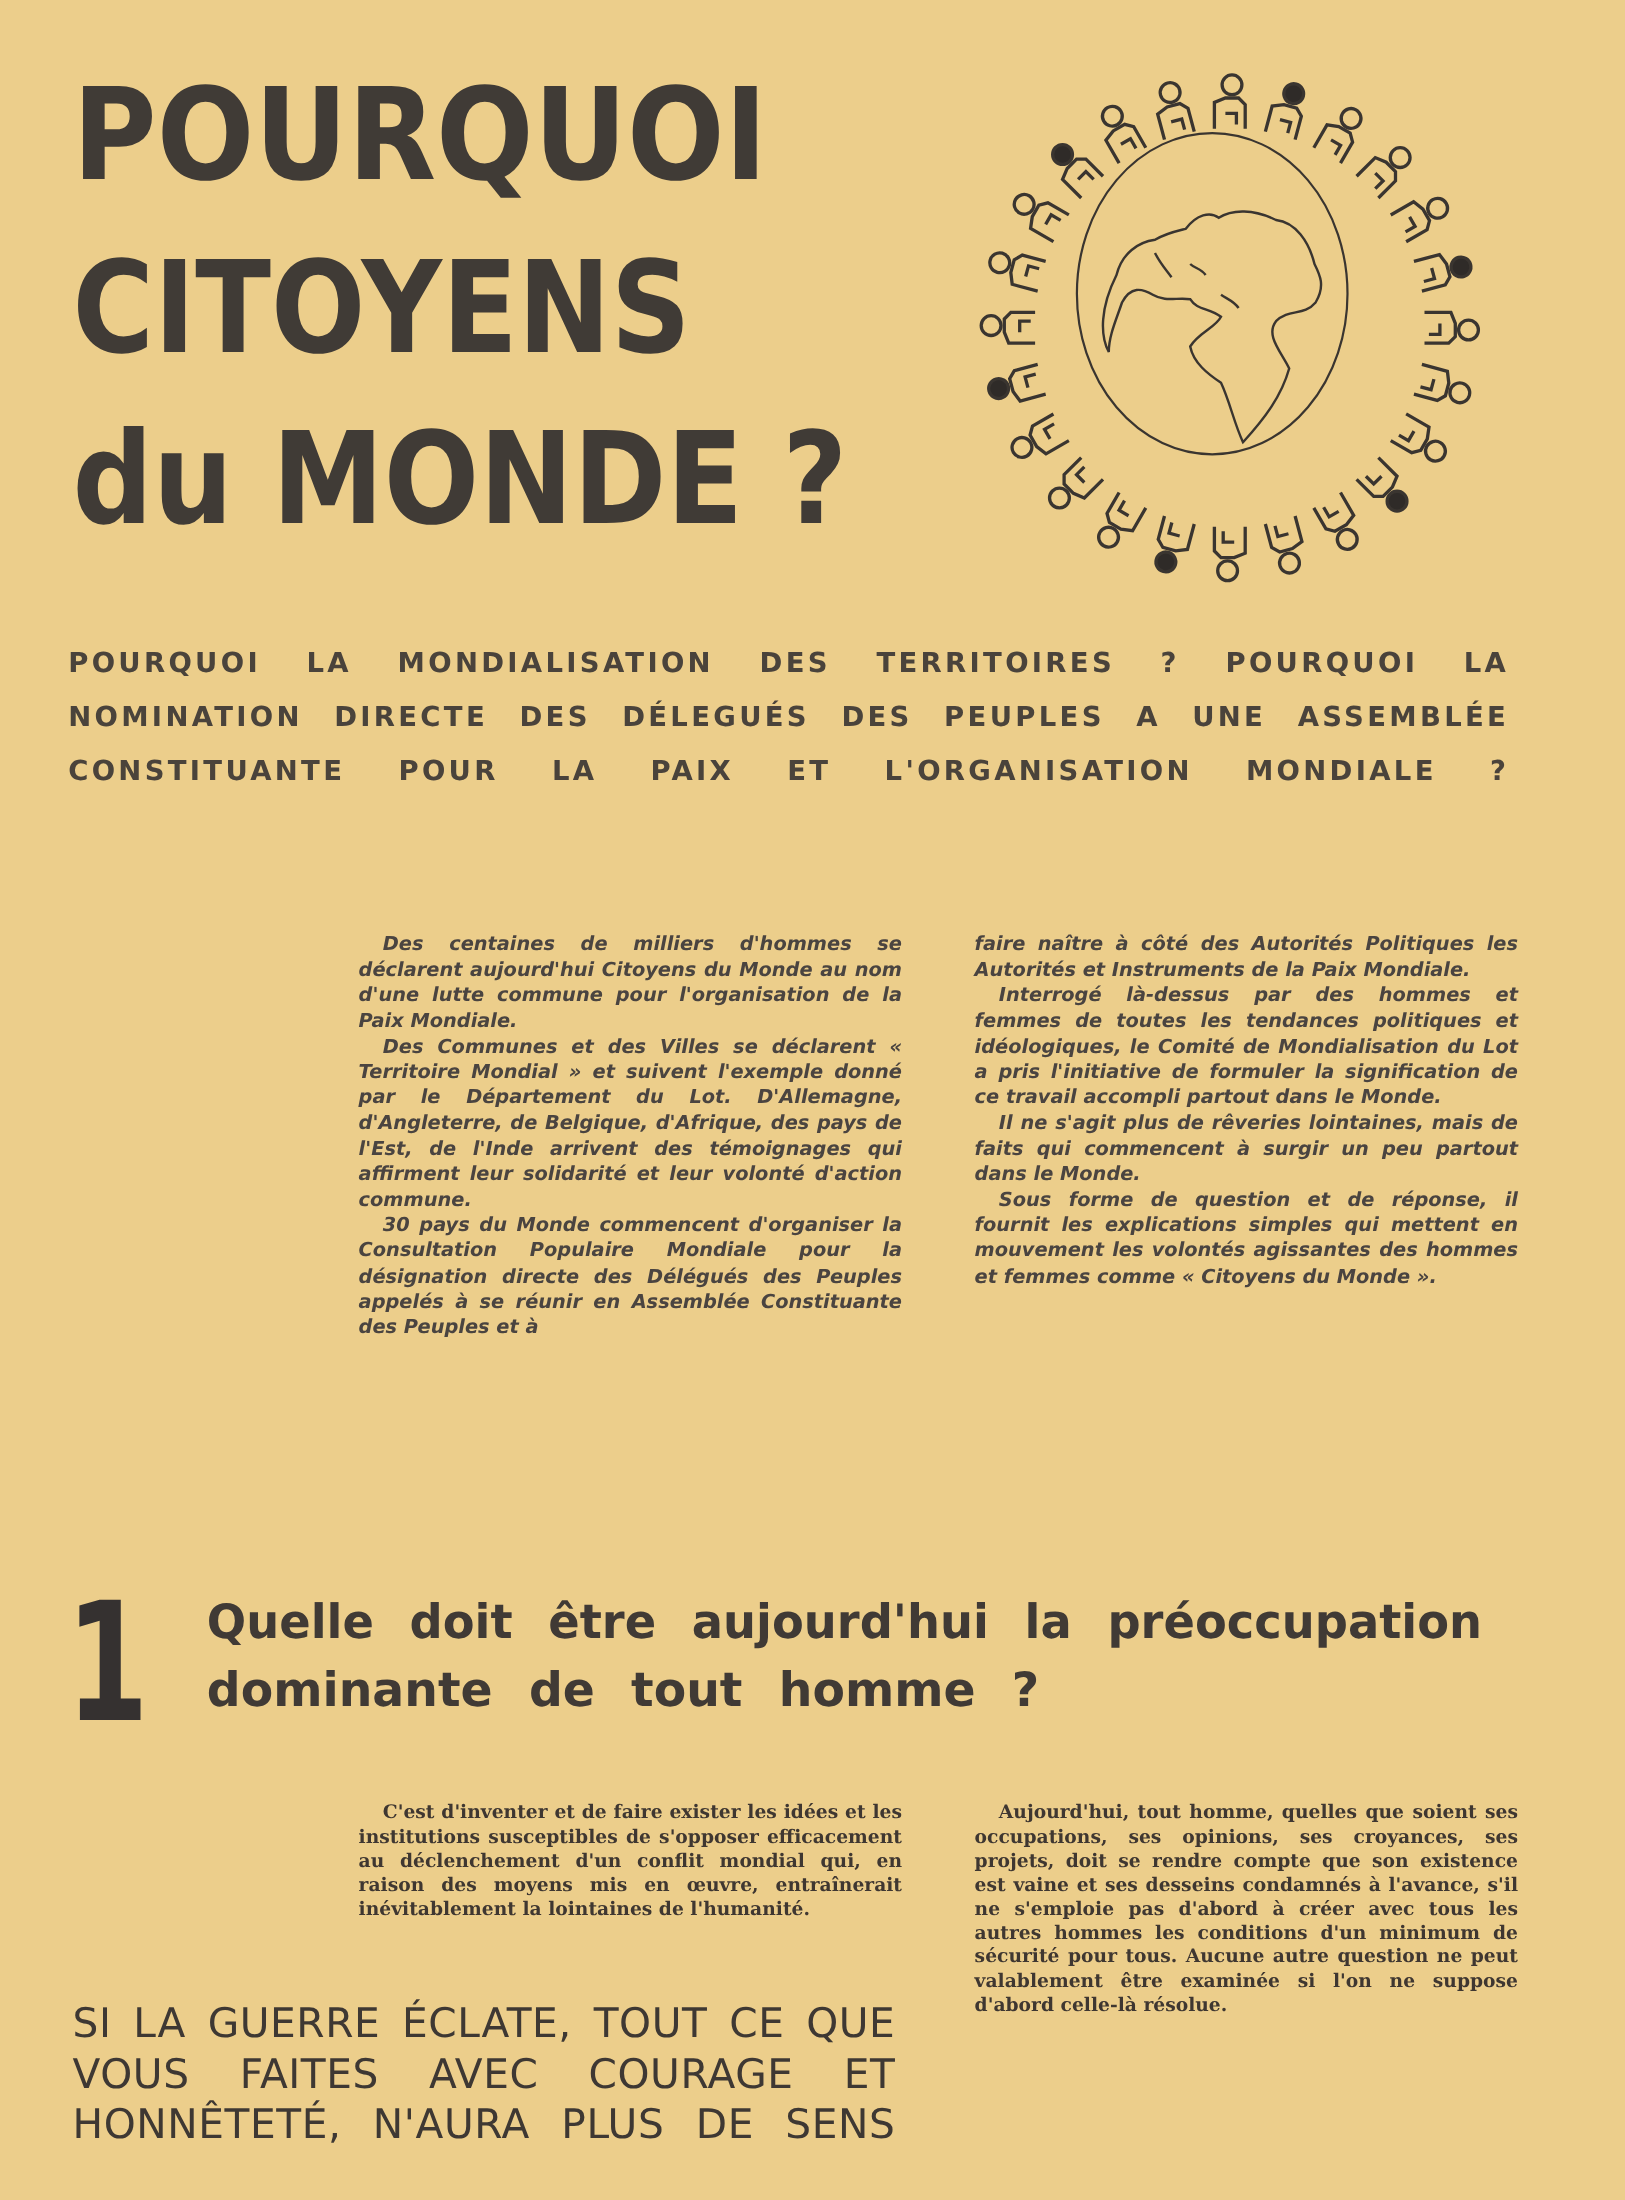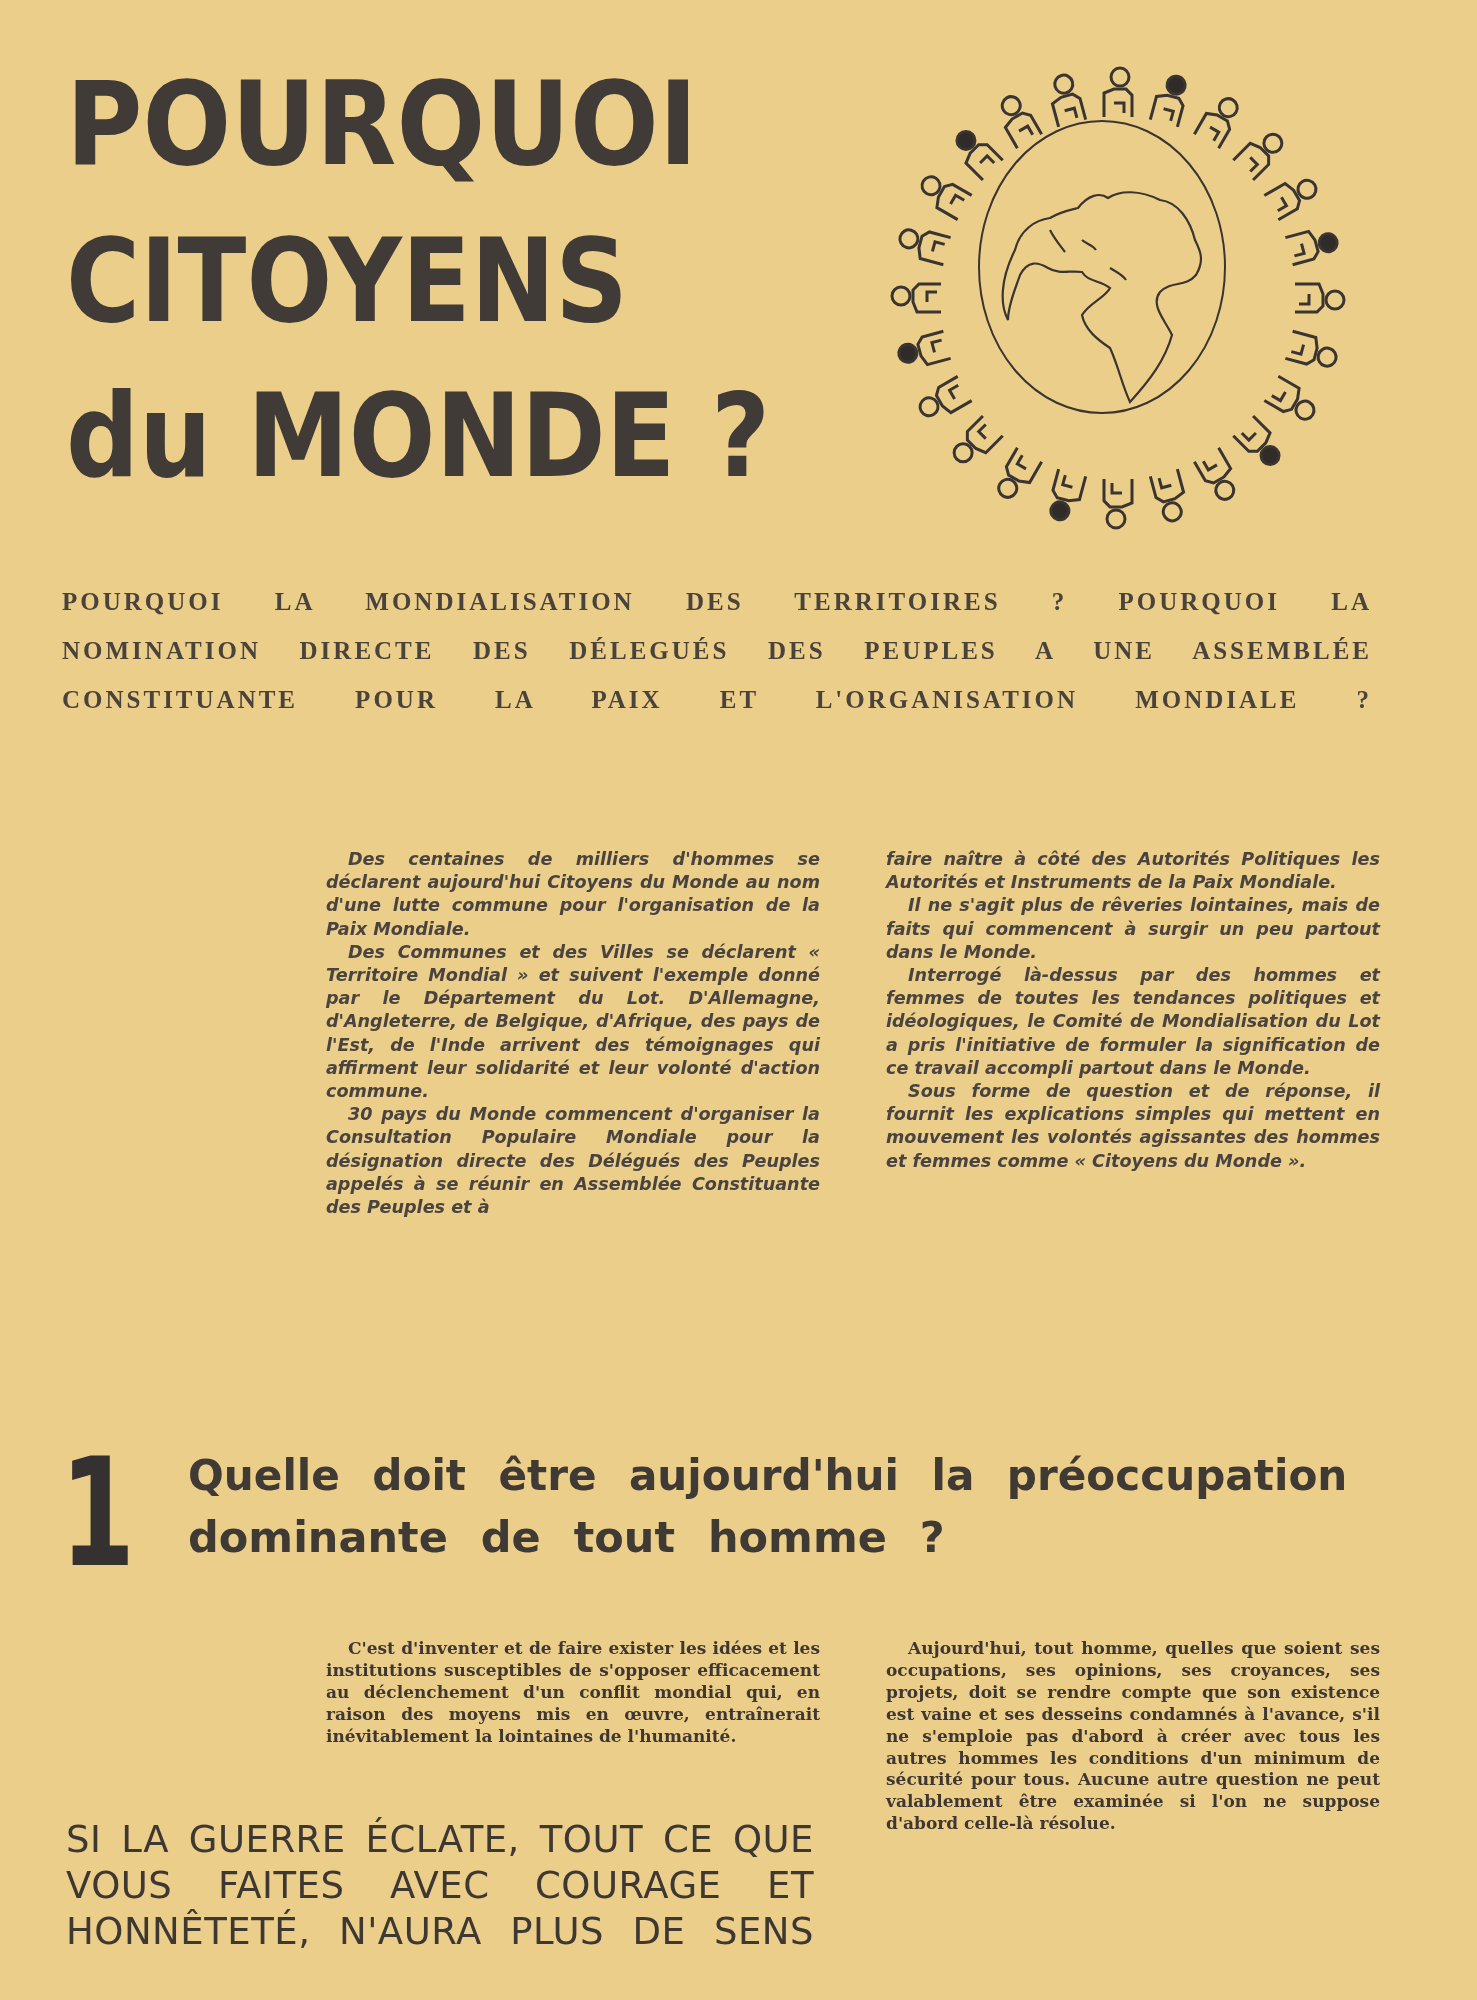--- a/index.html
+++ b/index.html
@@ -18,21 +18,21 @@
     white-space: nowrap;
     letter-spacing: 0px;
   }
   #t1 { top: 56px; font-size: 116px; transform: scaleX(0.9); }
   #t2 { top: 213px; font-size: 116px; transform: scaleX(0.87); }
   #t3 { top: 368px; font-size: 116px; transform: scaleX(0.88); }
   .subtitle {
     position: absolute; left: 62px; width: 1310px;
     font-weight: bold; font-size: 25px; letter-spacing: 3px;
     text-align: justify; text-align-last: justify;
-    white-space: nowrap; color: #4a433b; font-family: Liberation Serif, serif;
+    white-space: nowrap; color: #4a433b;
   }
   .col {
     position: absolute; width: 494px;
     font-size: 17.6px; line-height: 23.2px;
     text-align: justify; font-weight: bold; margin-left: 16px;
   }
   .col.italic { font-style: oblique; color: #4a4440; }
   .col p { margin: 0; text-indent: 22px; }
   .col.serif { font-family: "DejaVu Serif", serif; font-size: 17px; line-height: 21.9px; color: #3f3731; }
   .q-num {
@@ -180,22 +180,22 @@
 <div class="subtitle" style="top:637px;">NOMINATION DIRECTE DES DÉLEGUÉS DES PEUPLES A UNE ASSEMBLÉE</div>
 <div class="subtitle" style="top:686px;">CONSTITUANTE POUR LA PAIX ET L'ORGANISATION MONDIALE ?</div>
 
 <div class="col italic" style="left:310px; top:848px;">
   <p>Des centaines de milliers d'hommes se déclarent aujourd'hui Citoyens du Monde au nom d'une lutte commune pour l'organisation de la Paix Mondiale.</p>
   <p>Des Communes et des Villes se déclarent « Territoire Mondial » et suivent l'exemple donné par le Département du Lot. D'Allemagne, d'Angleterre, de Belgique, d'Afrique, des pays de l'Est, de l'Inde arrivent des témoignages qui affirment leur solidarité et leur volonté d'action commune.</p>
   <p>30 pays du Monde commencent d'organiser la Consultation Populaire Mondiale pour la désignation directe des Délégués des Peuples appelés à se réunir en Assemblée Constituante des Peuples et à</p>
 </div>
 <div class="col italic" style="left:870px; top:848px;">
   <p style="text-indent:0">faire naître à côté des Autorités Politiques les Autorités et Instruments de la Paix Mondiale.</p>
+  <p>Interrogé là-dessus par des hommes et femmes de toutes les tendances politiques et idéologiques, le Comité de Mondialisation du Lot a pris l'initiative de formuler la signification de ce travail accompli partout dans le Monde.</p>
   <p>Il ne s'agit plus de rêveries lointaines, mais de faits qui commencent à surgir un peu partout dans le Monde.</p>
-  <p>Interrogé là-dessus par des hommes et femmes de toutes les tendances politiques et idéologiques, le Comité de Mondialisation du Lot a pris l'initiative de formuler la signification de ce travail accompli partout dans le Monde.</p>
   <p>Sous forme de question et de réponse, il fournit les explications simples qui mettent en mouvement les volontés agissantes des hommes et femmes comme « Citoyens du Monde ».</p>
 </div>
 
 <div class="q-num">1</div>
 <div class="q-line just" style="top:1450px; transform: scaleX(0.98);">Quelle doit être aujourd'hui la préoccupation</div>
 <div class="q-line" style="top:1512px; word-spacing:18px;">dominante de tout homme ?</div>
 
 <div class="col serif" style="left:310px; top:1638px;">
   <p>C'est d'inventer et de faire exister les idées et les institutions susceptibles de s'opposer efficacement au déclenchement d'un conflit mondial qui, en raison des moyens mis en œuvre, entraînerait inévitablement la lointaines de l'humanité.</p>
 </div>

